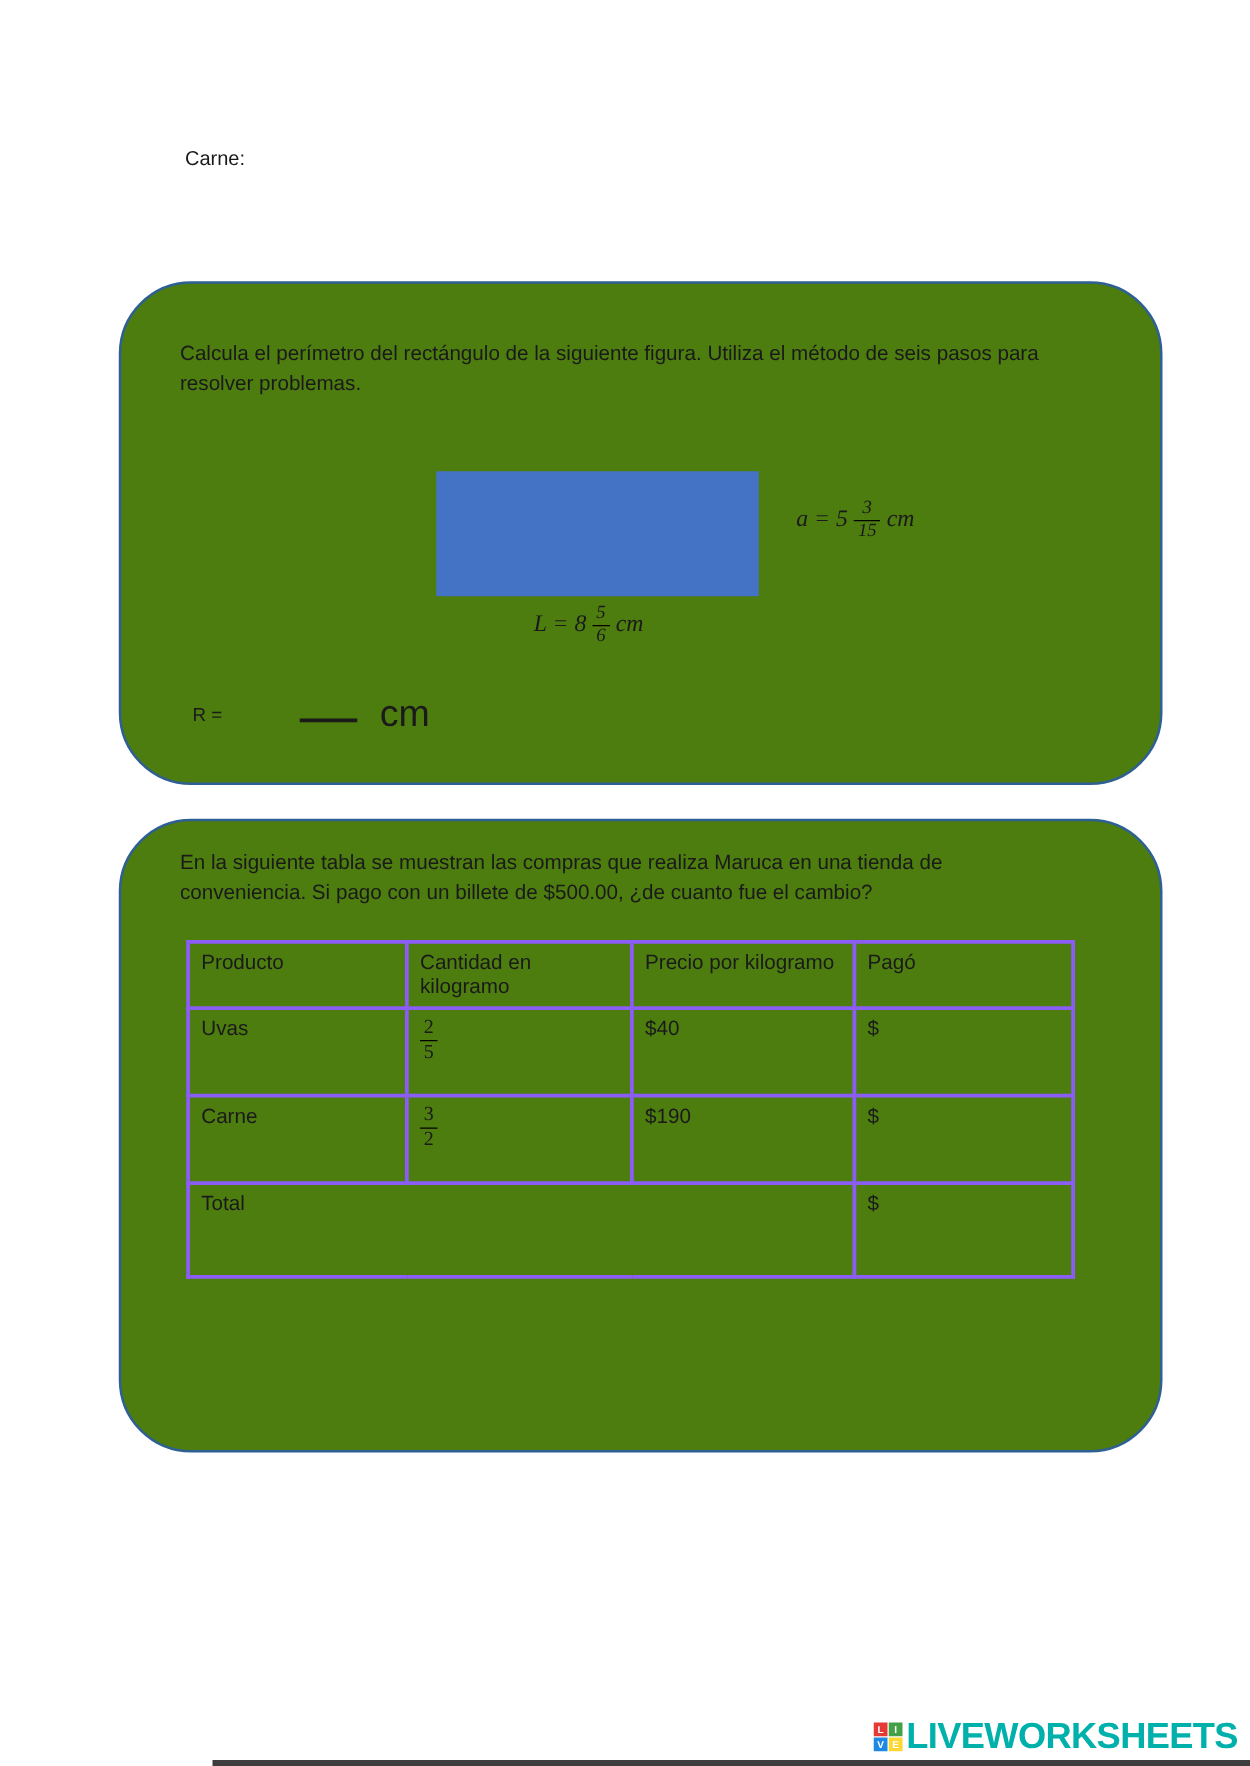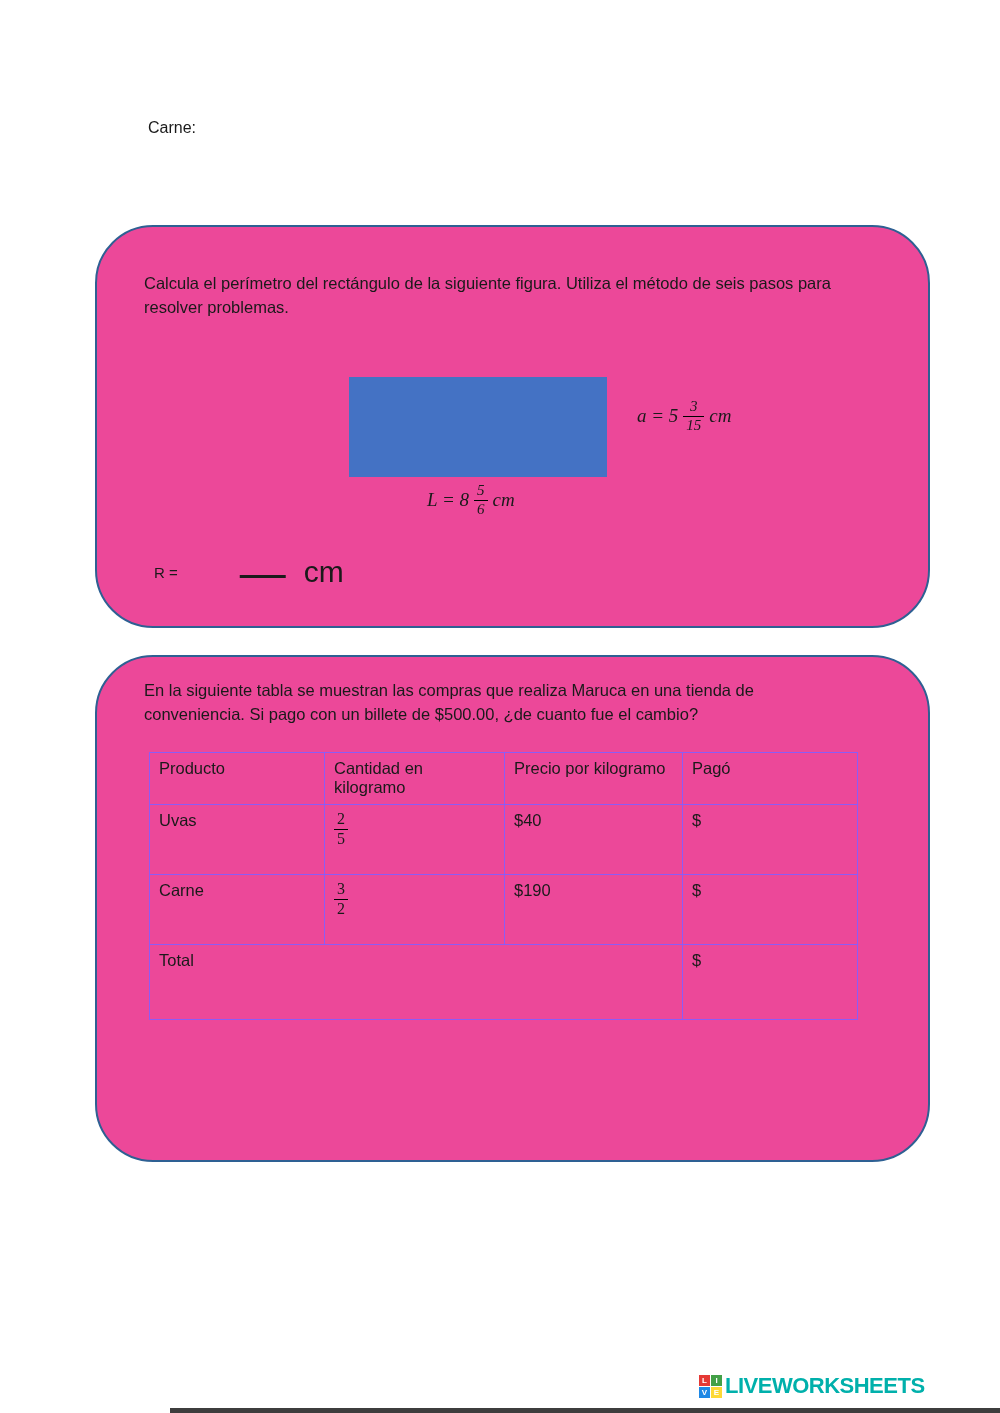--- a/index.html
+++ b/index.html
@@ -15,21 +15,21 @@
   .name-label {
     position: absolute; left: 148px; top: 119px;
     font-size: 16px;
   }
 
   .box {
     position: absolute; left: 95px;
     width: 835px;
     border: 2px solid #2e6093;
     border-radius: 58px;
-    background: #ec4899;
+    background: #4d7c0f;
     box-sizing: border-box;
   }
   .box1 { top: 225px; height: 403px; }
   .box2 { top: 655px; height: 507px; }
 
   .instr {
     position: absolute;
     margin: 0;
     font-size: 16.5px;
     line-height: 1.45;
@@ -73,21 +73,21 @@
   .answer-unit  { font-size: 30px; margin-left: 18px; }
 
   .shopping-table {
     position: absolute; left: 52px; top: 95px;
     border-collapse: collapse;
     table-layout: fixed;
     width: 708px;
     font-size: 16.5px;
   }
   .shopping-table th, .shopping-table td {
-    border: 1px solid #8b5cf6;
+    border: 3px solid #8b5cf6;
     padding: 6px 9px;
     text-align: left;
     vertical-align: top;
     font-weight: normal;
   }
   .shopping-table col.c1 { width: 175px; }
   .shopping-table col.c2 { width: 180px; }
   .shopping-table col.c3 { width: 178px; }
   .shopping-table col.c4 { width: 175px; }
   .shopping-table thead tr { height: 52px; }
@@ -118,21 +118,21 @@
     display: flex; align-items: center; justify-content: center;
     color: #ffffff; font-size: 8px; font-weight: bold;
     font-family: "Liberation Sans", sans-serif;
   }
   .sq0 { background: #e53935; }
   .sq1 { background: #43a047; }
   .sq2 { background: #1e88e5; }
   .sq3 { background: #fdd835; }
   .logo-text {
     color: #00b0ab;
-    font-size: 22px;
+    font-size: 29px;
     font-weight: bold;
     letter-spacing: -0.5px;
   }
 
   .bottom-strip {
     position: absolute; left: 170px; right: 0; bottom: 0;
     height: 5px; background: #3d3d3d;
   }
 </style>
 </head>

